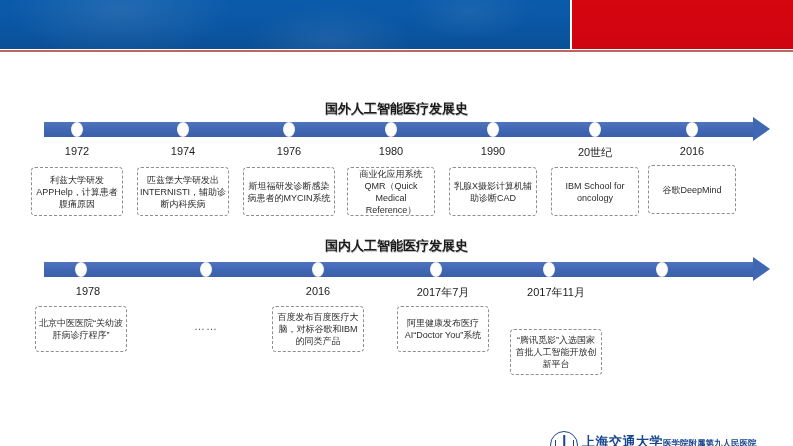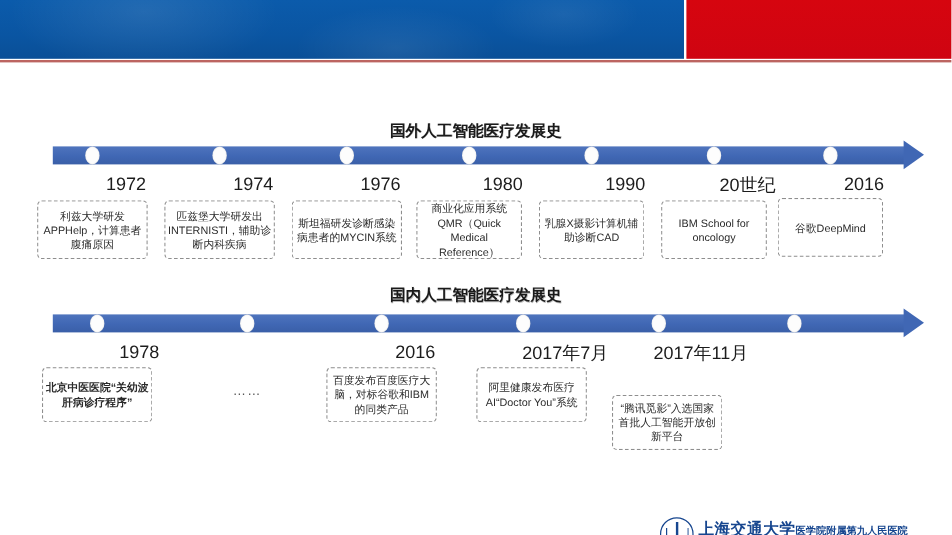--- a/index.html
+++ b/index.html
@@ -59,24 +59,23 @@
     border-bottom:12px solid transparent;
     border-left:17px solid #4067b4;
   }
   .tl-dot{
     position:absolute;width:12px;height:15px;border-radius:50%;
     background:#fdfdfd;
     box-shadow:0 0 1px rgba(0,0,0,.25) inset;
   }
   .tl-year{
     position:absolute;
-    font-size:15px;color:#1c1c1c;
+    font-size:11px;color:#1c1c1c;
     text-align:center;white-space:nowrap;
     transform:translateX(-50%);
-    margin-left:28px;
   }
   .tl-box{
     position:absolute;
     border:1px dashed #8e8e8e;
     border-radius:4px;
     background:#ffffff;
     font-size:9px;line-height:12px;color:#2b2b2b;
     text-align:center;
     display:flex;align-items:center;justify-content:center;
     padding:3px 2px;
@@ -170,21 +169,21 @@
   <div class="tl-dot" style="left:312px;top:262px;"></div>
   <div class="tl-dot" style="left:430px;top:262px;"></div>
   <div class="tl-dot" style="left:543px;top:262px;"></div>
   <div class="tl-dot" style="left:656px;top:262px;"></div>
 
   <div class="tl-year" style="left:88px;top:285px;">1978</div>
   <div class="tl-year" style="left:318px;top:285px;">2016</div>
   <div class="tl-year" style="left:443px;top:285px;">2017年7月</div>
   <div class="tl-year" style="left:556px;top:285px;">2017年11月</div>
 
-  <div class="tl-box" style="left:81px;top:306px;width:92px;height:46px;font-weight:bold;">北京中医医院“关幼波肝病诊疗程序”</div>
+  <div class="tl-box" style="left:81px;top:306px;width:92px;height:46px;">北京中医医院“关幼波肝病诊疗程序”</div>
   <div class="tl-ellipsis" style="left:206px;top:320px;">……</div>
   <div class="tl-box" style="left:318px;top:306px;width:92px;height:46px;">百度发布百度医疗大脑，对标谷歌和IBM的同类产品</div>
   <div class="tl-box" style="left:443px;top:306px;width:92px;height:46px;">阿里健康发布医疗AI“Doctor You”系统</div>
   <div class="tl-box" style="left:556px;top:306px;width:92px;height:46px;margin-top:23px;">“腾讯觅影”入选国家首批人工智能开放创新平台</div>
 </div>
 
 <div class="footer-logo">
   <div class="logo-emblem"></div>
   <div class="logo-text">
     <div class="logo-cn">

